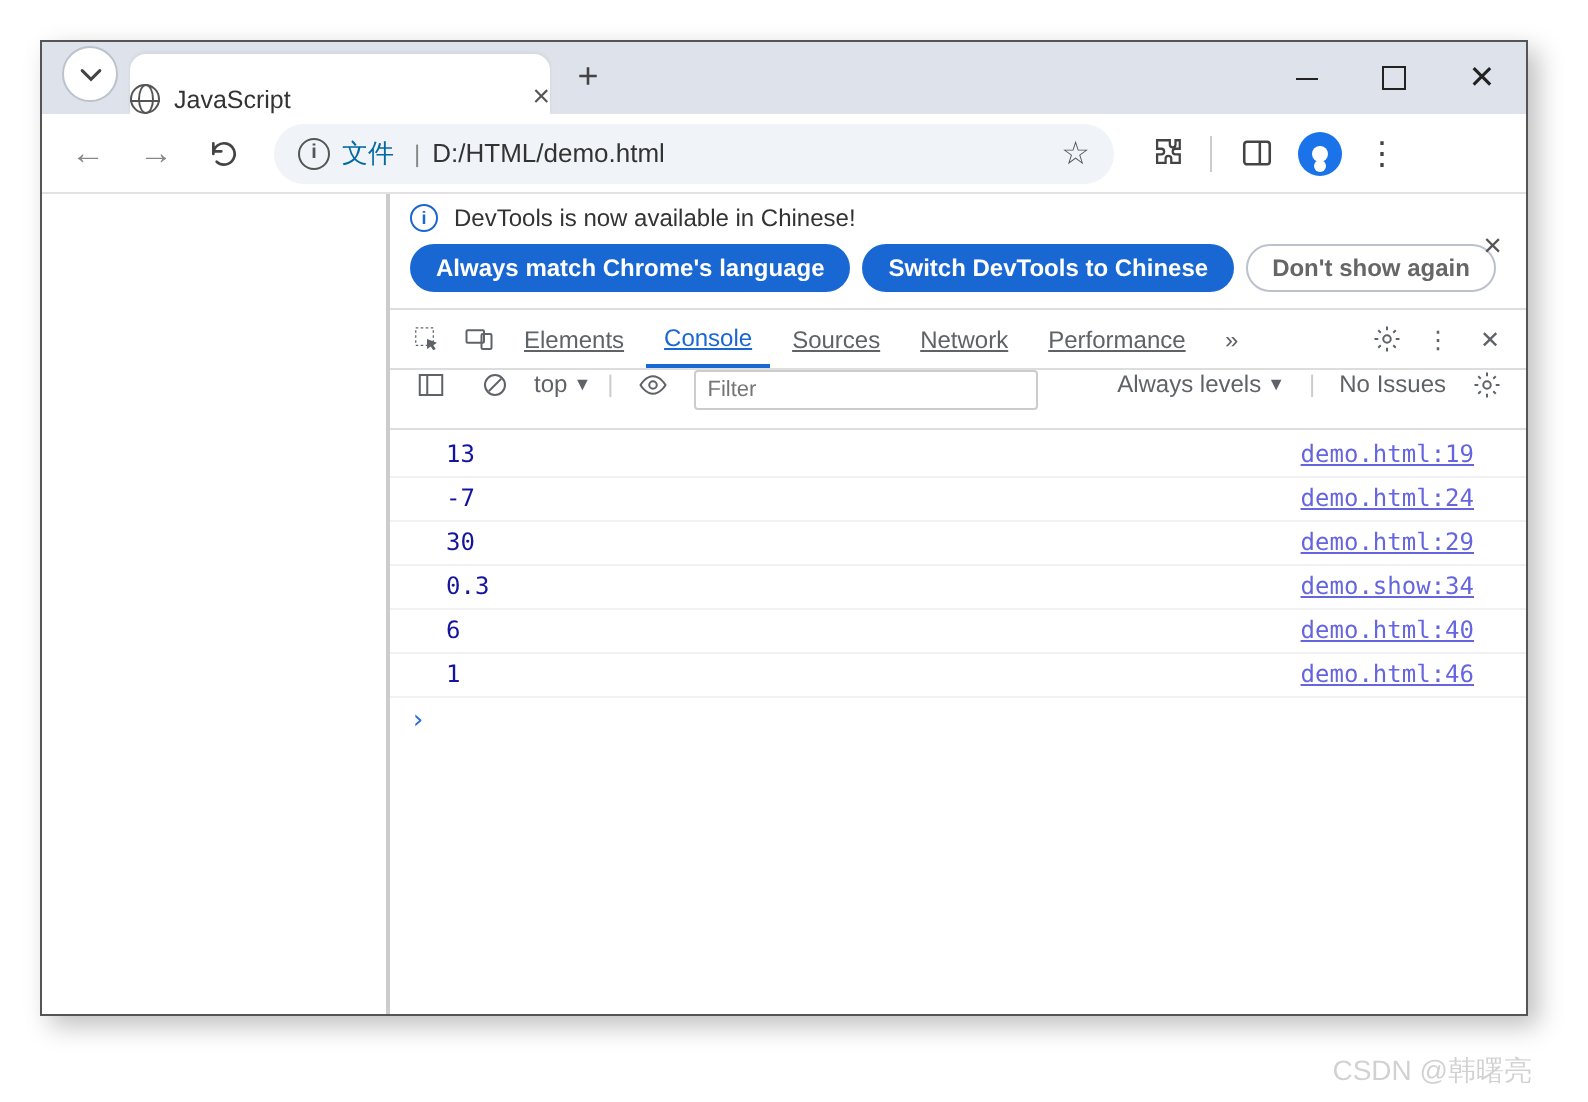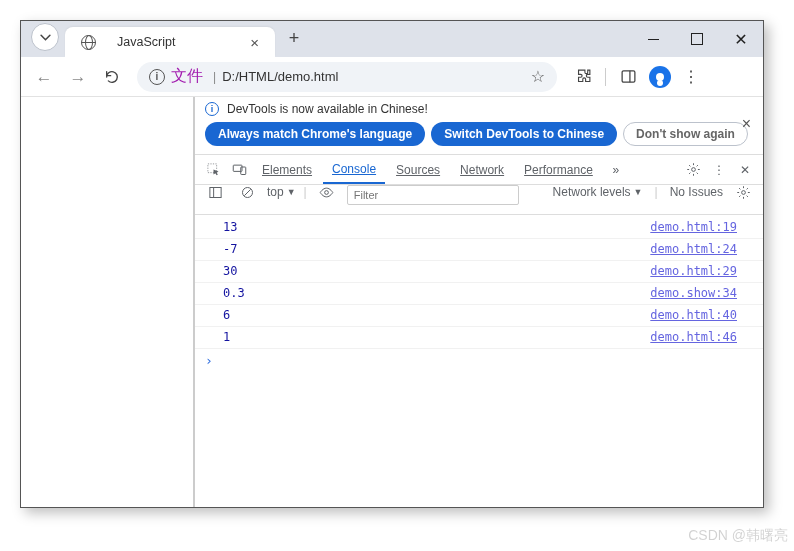--- a/index.html
+++ b/index.html
@@ -36,23 +36,23 @@
     margin: 0 6px 4px 10px;
     display:flex; align-items:center; justify-content:center;
     align-self:center;
   }
   .tab {
     height: 30px;
     min-width: 210px;
     background: #fff;
     border-radius: 8px 8px 0 0;
     display: flex;
-    align-items: center;
-    padding: 0 16px;
-    gap: 21px;
+    align-items: flex-end;
+    padding: 0 0;
+    gap: 7px;
     font-size: 12.5px;
     color: #333;
     box-shadow: 0 -1px 2px rgba(0,0,0,0.05);
   }
   .tab .globe { width:15px; height:15px; border:1.3px solid #555; border-radius:50%; position:relative; }
   .tab .globe::before { content:""; position:absolute; left:50%; top:-1px; bottom:-1px; width:6px; border:1.3px solid #555; border-radius:50%; transform:translateX(-50%);}
   .tab .globe::after { content:""; position:absolute; left:-1px; right:-1px; top:50%; height:1.3px; background:#555;}
   .tab-close { margin-left:auto; cursor:pointer; color:#555; font-size:15px; }
   .newtab { width:26px; height:26px; display:flex; align-items:center; justify-content:center; font-size:18px; color:#444; margin-left:6px; border-radius:50%; align-self:center; margin-bottom:2px;}
   .win-controls { position:absolute; right:0; top:0; display:flex; height:36px; }
@@ -84,21 +84,21 @@
     gap: 6px;
     color: #444;
     margin-left: 6px;
   }
   .addr-bar .info-i {
     width:16px; height:16px; border:1.3px solid #555; border-radius:50%;
     display:flex;align-items:center;justify-content:center;
     font-size:10px; font-weight:bold; color:#555;
   }
   .addr-bar .url { flex:1; color:#333; font-size:13px; }
-  .addr-bar .file-label { font-size:16px; color:#a21caf; margin-right:4px;}
+  .addr-bar .file-label { font-size:13px; color:#0369a1; margin-right:4px;}
   .addr-star { font-size:16px; color:#555; }
   .ext-row { display:flex; align-items:center; gap:4px; margin-left:8px;}
   .ext-btn { width:28px;height:28px; display:flex;align-items:center;justify-content:center; color:#444; }
   .ext-btn svg { width:17px; height:17px; }
   .avatar { width:22px; height:22px; border-radius:50%; background:#1a73e8; display:flex;align-items:center;justify-content:center;}
   .avatar::after{content:"";width:8px;height:8px;border-radius:50%;background:#fff;box-shadow:0 6px 0 -1px #fff;}
   .divider-v { width:1px; height:18px; background:#ccc; margin:0 4px;}
   .kebab { width:26px; text-align:center; font-size:16px; color:#444;}
 
   
@@ -204,21 +204,21 @@
     padding: 2px 26px 2px 28px;
     border-bottom: 1px solid #f1f1f1;
     line-height:17px;
   }
   .log-val { color:#1414a0; }
   .log-src { margin-left:auto; color:#6565e0; text-decoration:underline; cursor:pointer;}
   .prompt-row { padding: 4px 10px; color:#2c6cde; font-size:13px;}
 
   .watermark {
     position: fixed;
-    right: 6px;
+    right: 28px;
     bottom: 6px;
     color: rgba(0,0,0,0.18);
     font-size: 14px;
     pointer-events:none;
   }
 </style>
 </head>
 <body>
 
 <div class="window">
@@ -344,21 +344,21 @@
         <span style="color:#ccc">|</span>
         <div class="dt-icon">
           <svg class="eye" viewBox="0 0 24 24">
               <path d="M2 12s4-7 10-7 10 7 10 7-4 7-10 7S2 12 2 12z" fill="none" stroke="#5f6368" stroke-width="1.6"></path>
               <circle cx="12" cy="12" r="3" fill="none" stroke="#5f6368" stroke-width="1.6"></circle>
             </svg>
         </div>
         <input class="filter-input" placeholder="Filter" style="">
         <div class="dt-spacer"></div>
         <div class="ct-btn">
-          <span>Network levels</span> 
+          <span>Always levels</span> 
             <span style="font-size:9px">▼</span>
         </div>
         <span style="color:#ccc; margin:0 4px">|</span>
         <div class="ct-btn">
           <span>No Issues</span>
         </div>
         <div class="dt-icon">
           <svg viewBox="0 0 24 24">
               <circle cx="12" cy="12" r="3" fill="none" stroke="#5f6368" stroke-width="1.6"></circle>
               <path d="M12 2v3M12 19v3M2 12h3M19 12h3M5 5l2 2M17 17l2 2M19 5l-2 2M5 19l2-2" stroke="#5f6368" stroke-width="1.6"></path>

